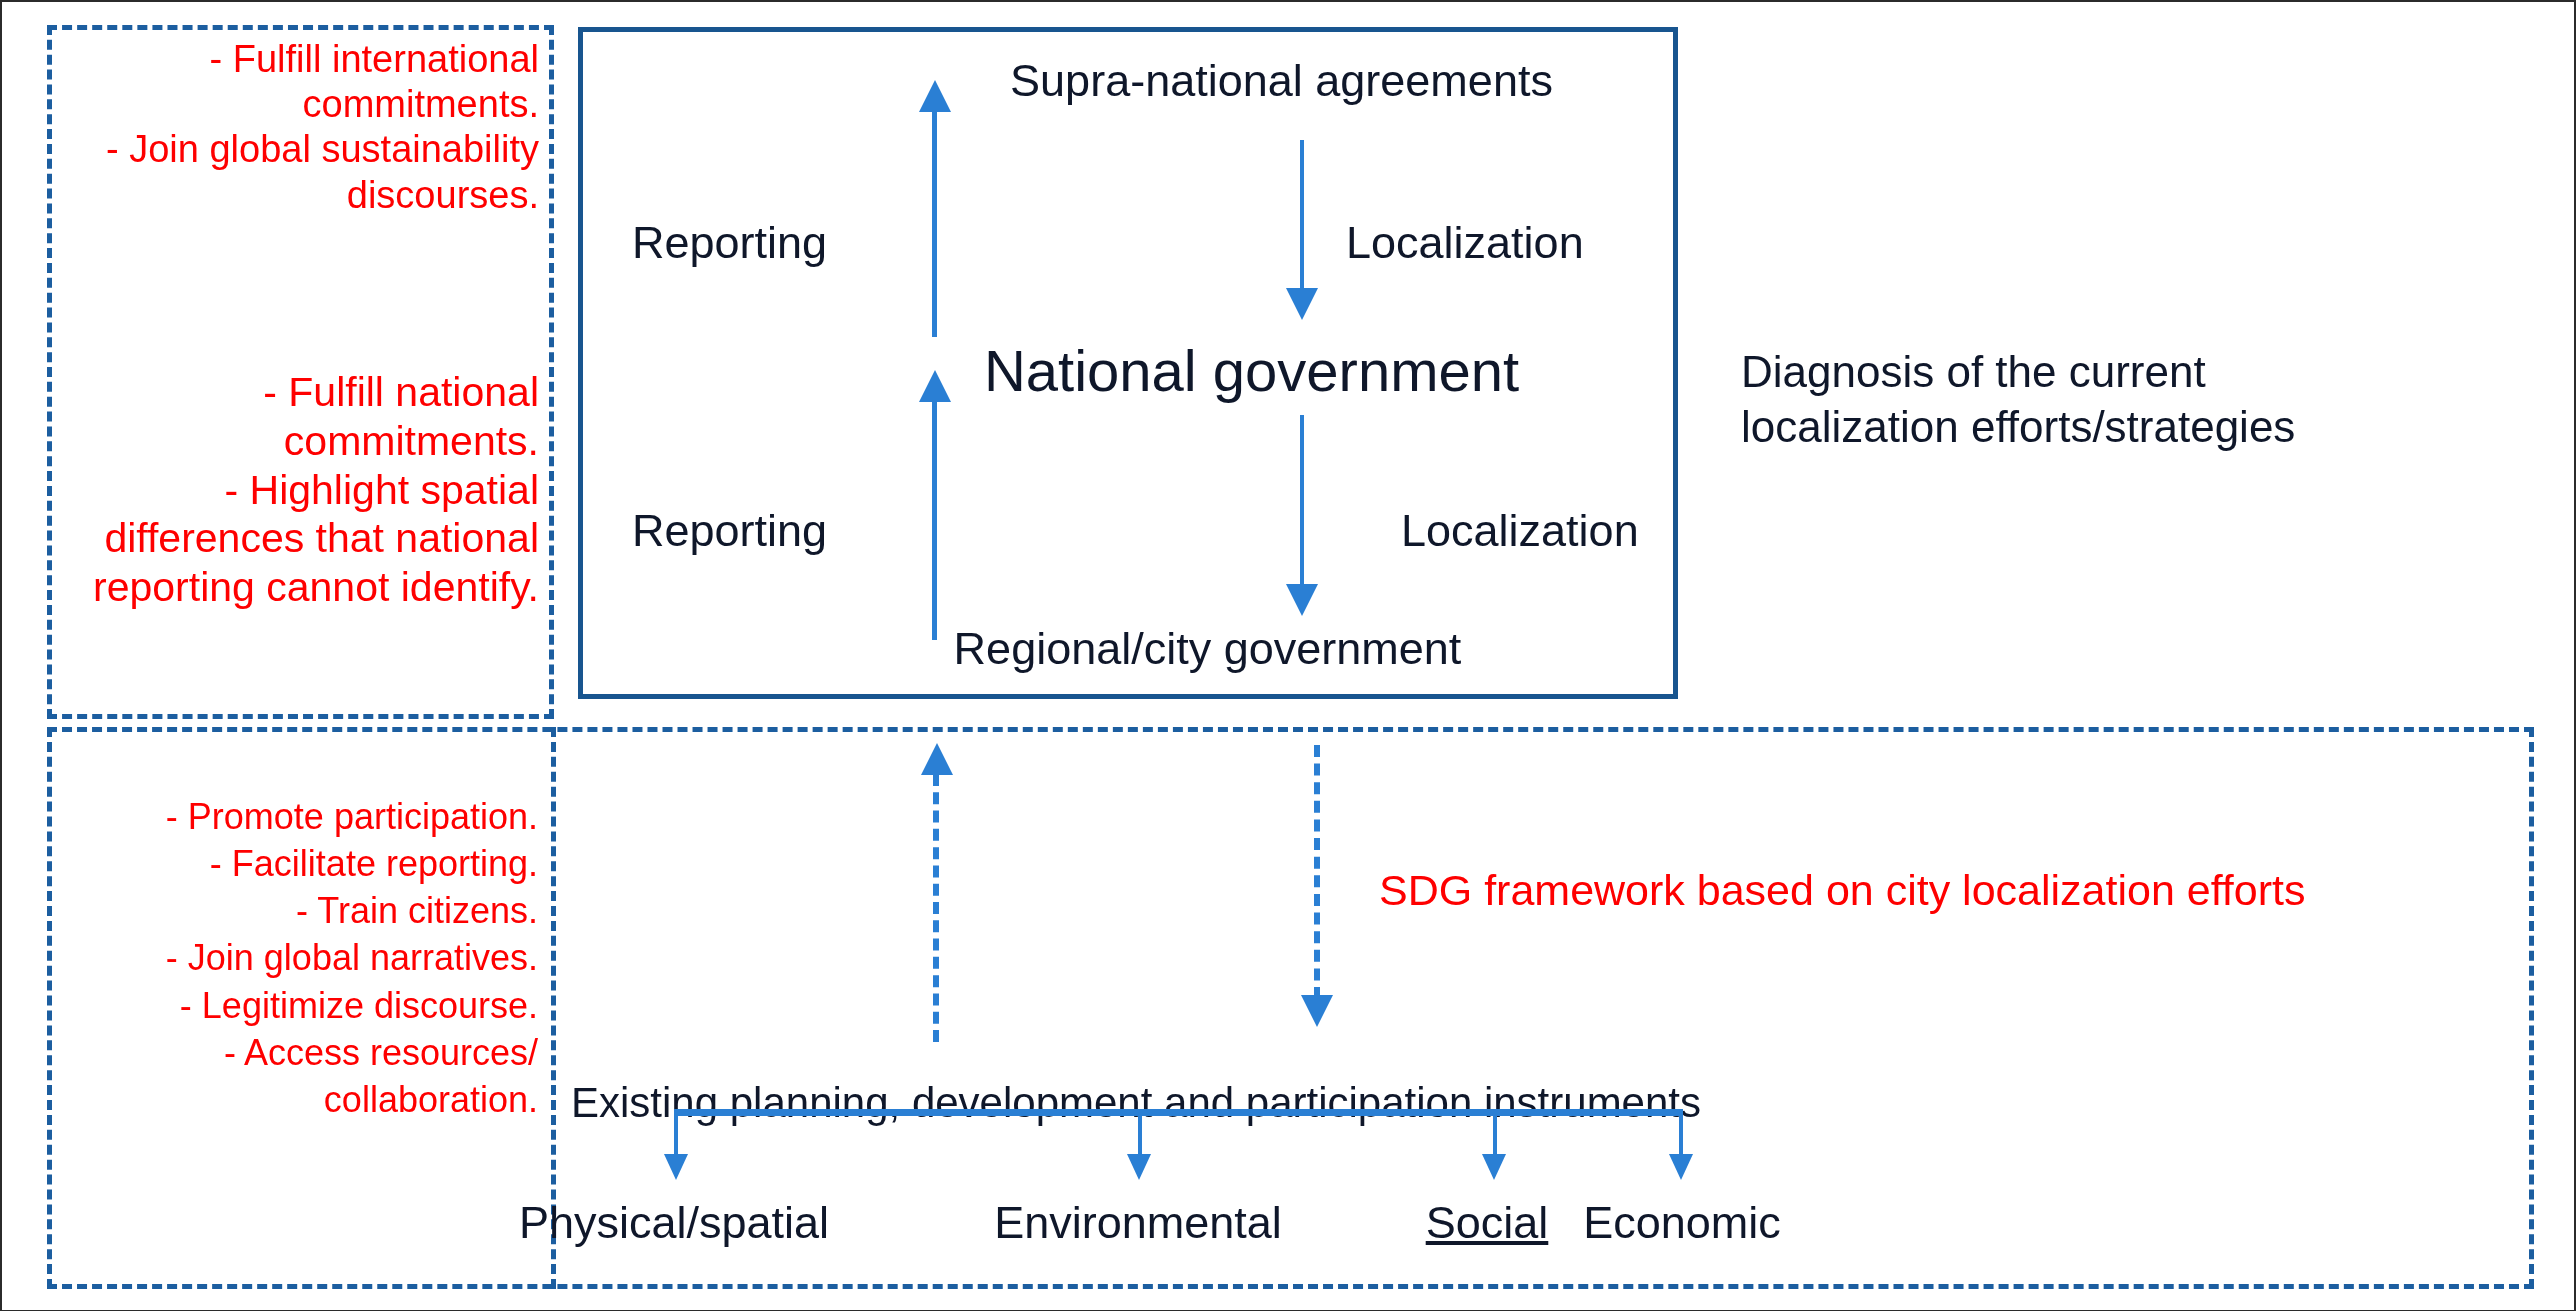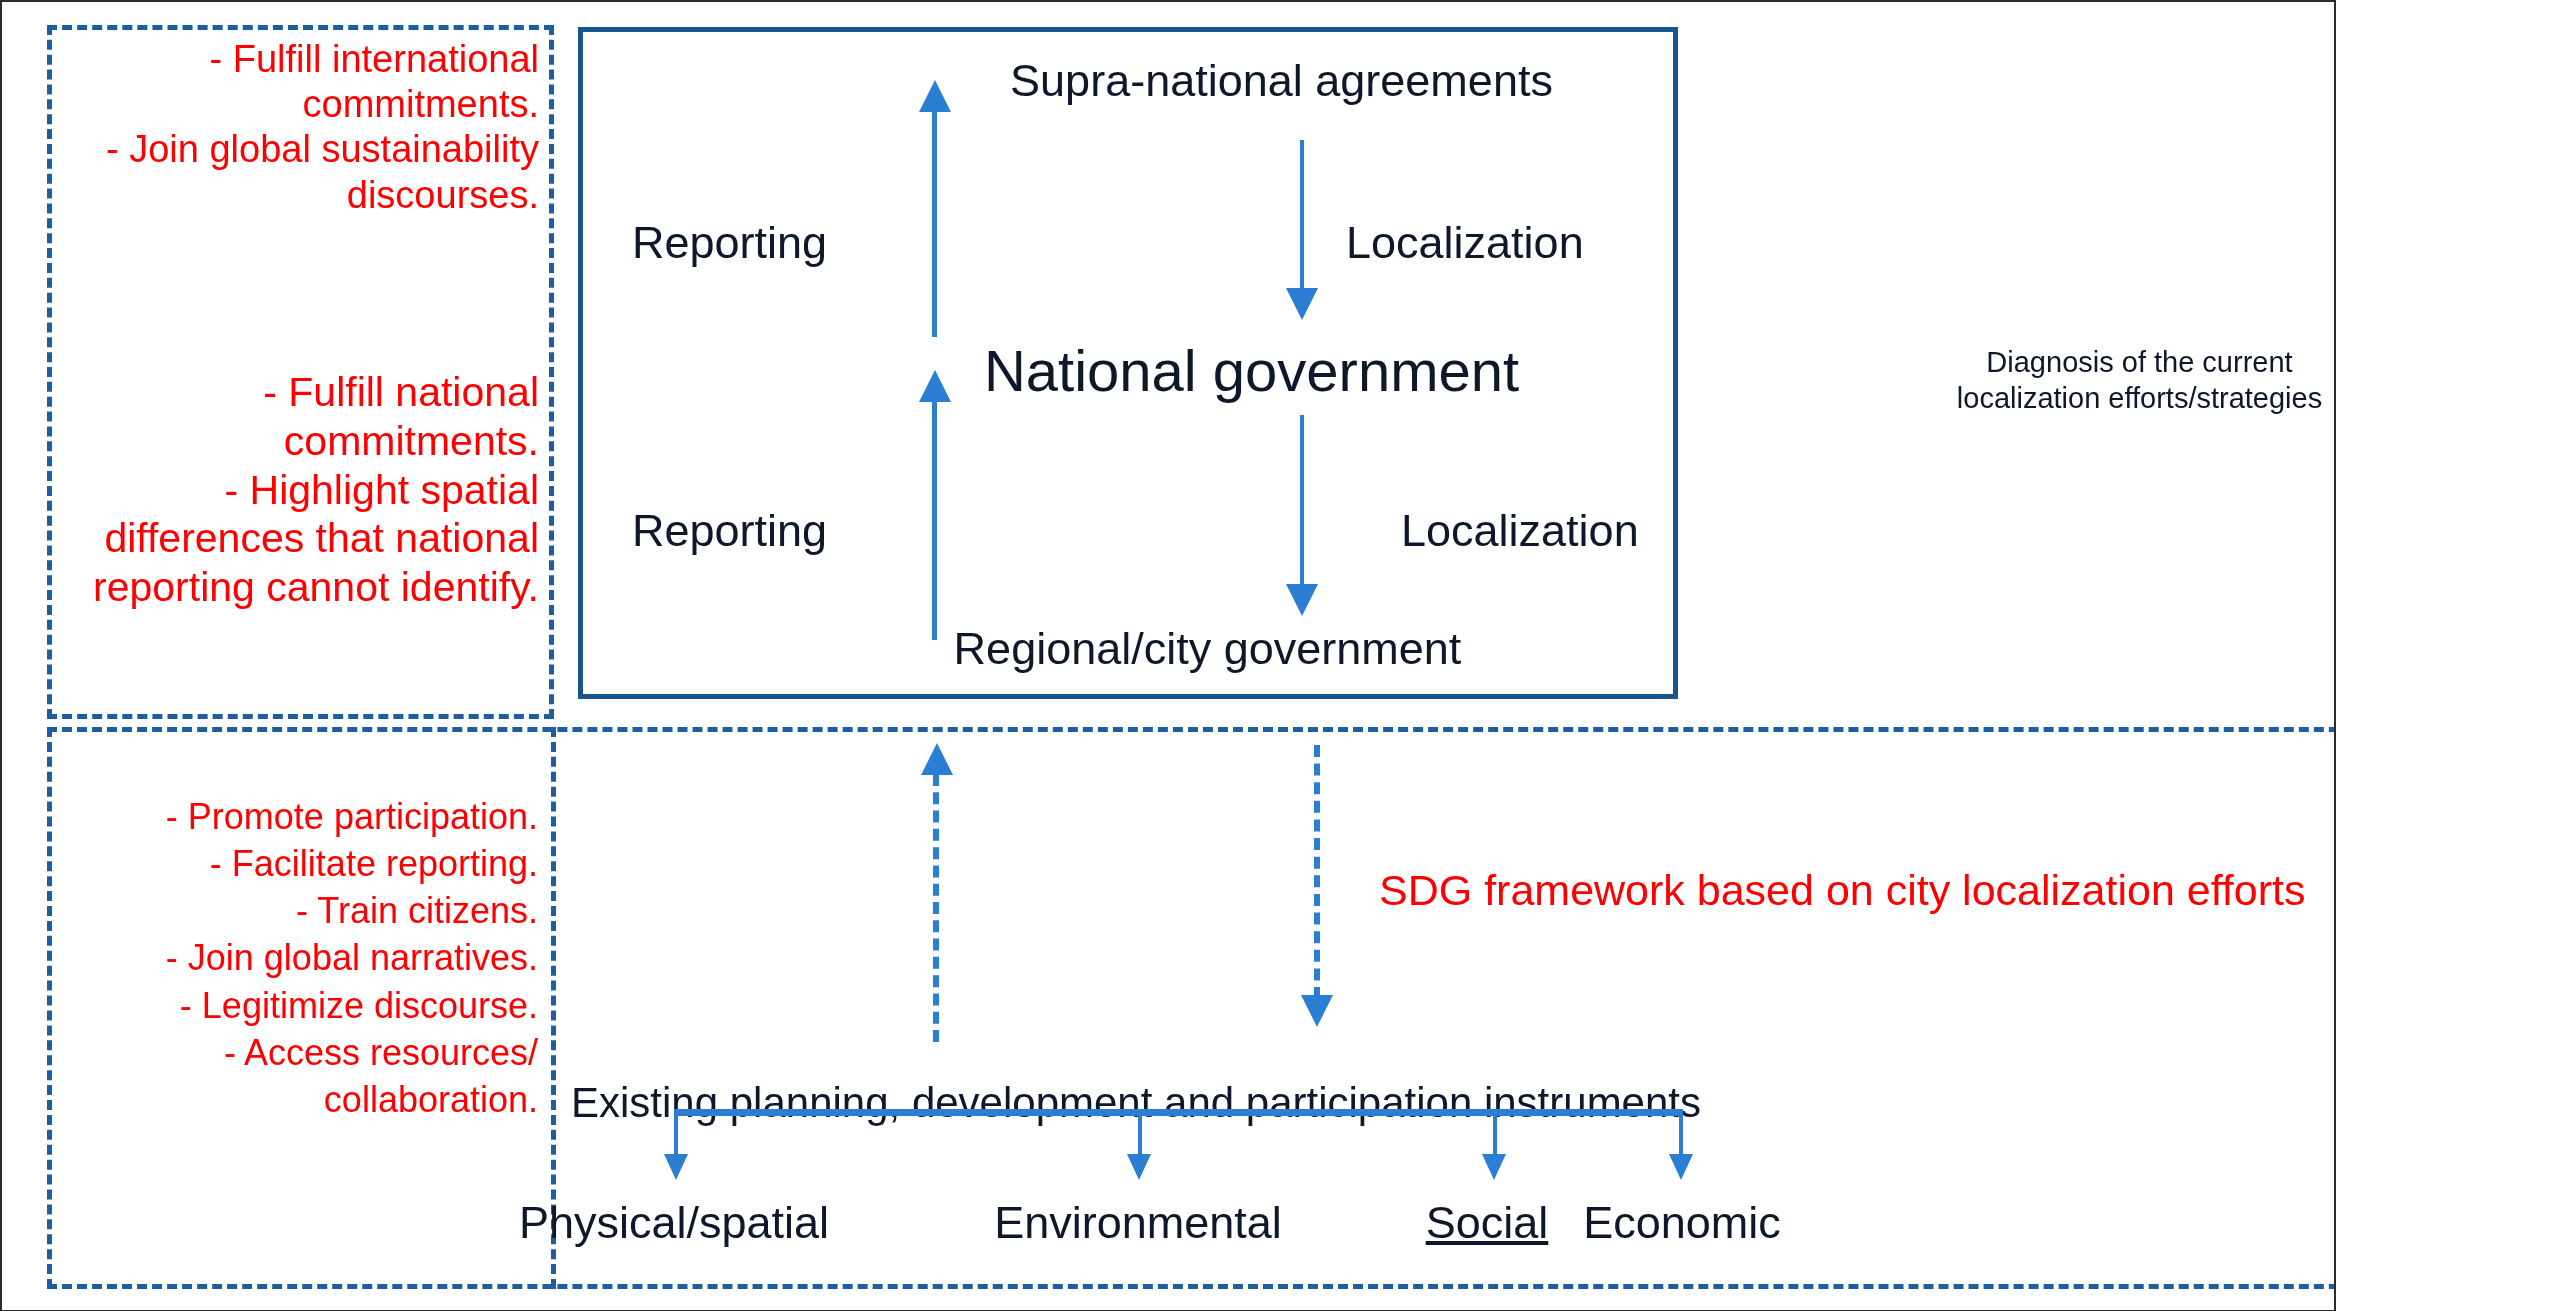--- a/index.html
+++ b/index.html
@@ -1,20 +1,20 @@
 <!DOCTYPE html>
 <html style="font-size:11.6px"><head>
 <meta charset="utf-8">
 <style>
   html,body{margin:0;padding:0;background:#ffffff;}
   body{font-family:"Liberation Sans",sans-serif;}
 
   #canvas{
     position:relative;
-    width:2336px;height:1312px;
+    width:2576px;height:1312px;
     background:#ffffff;
     box-sizing:border-box;
     border:2.2px solid #2b2b2b;
     overflow:hidden;
   }
 
   
   .dashed-box{
     position:absolute;
     border:5px dashed #1c5ea0;
@@ -123,21 +123,21 @@
 
   <div class="arrow-shaft-v thin-shaft" style="left:1298px;top:138px;height:154px;"></div>
   <div class="arrow-head-down" style="left:1284px;top:286px;"></div>
 
   <div class="arrow-shaft-v" style="left:930px;top:399px;height:239px;"></div>
   <div class="arrow-head-up" style="left:917px;top:368px;"></div>
 
   <div class="arrow-shaft-v thin-shaft" style="left:1298px;top:413px;height:174px;"></div>
   <div class="arrow-head-down" style="left:1284px;top:582px;"></div>
 
-  <div class="txt left" style="left:1739px;top:319px;width:797px;font-size:29px;line-height:1.24;text-align:center;">Diagnosis of the current
+  <div class="txt left" style="left:1739px;top:319px;width:797px;font-size:44px;line-height:1.24;">Diagnosis of the current
 localization efforts/strategies</div>
 
   <div class="dashed-box" style="left:45px;top:725px;width:2487px;height:562px;"></div>
 
   <div class="dashed-vline" style="left:549px;top:725px;height:562px;"></div>
 
   <div class="txt red right" style="left:43px;top:791px;width:493px;font-size:36px;line-height:1.31;">- Promote participation.
 - Facilitate reporting.
 - Train citizens.
 - Join global narratives.

